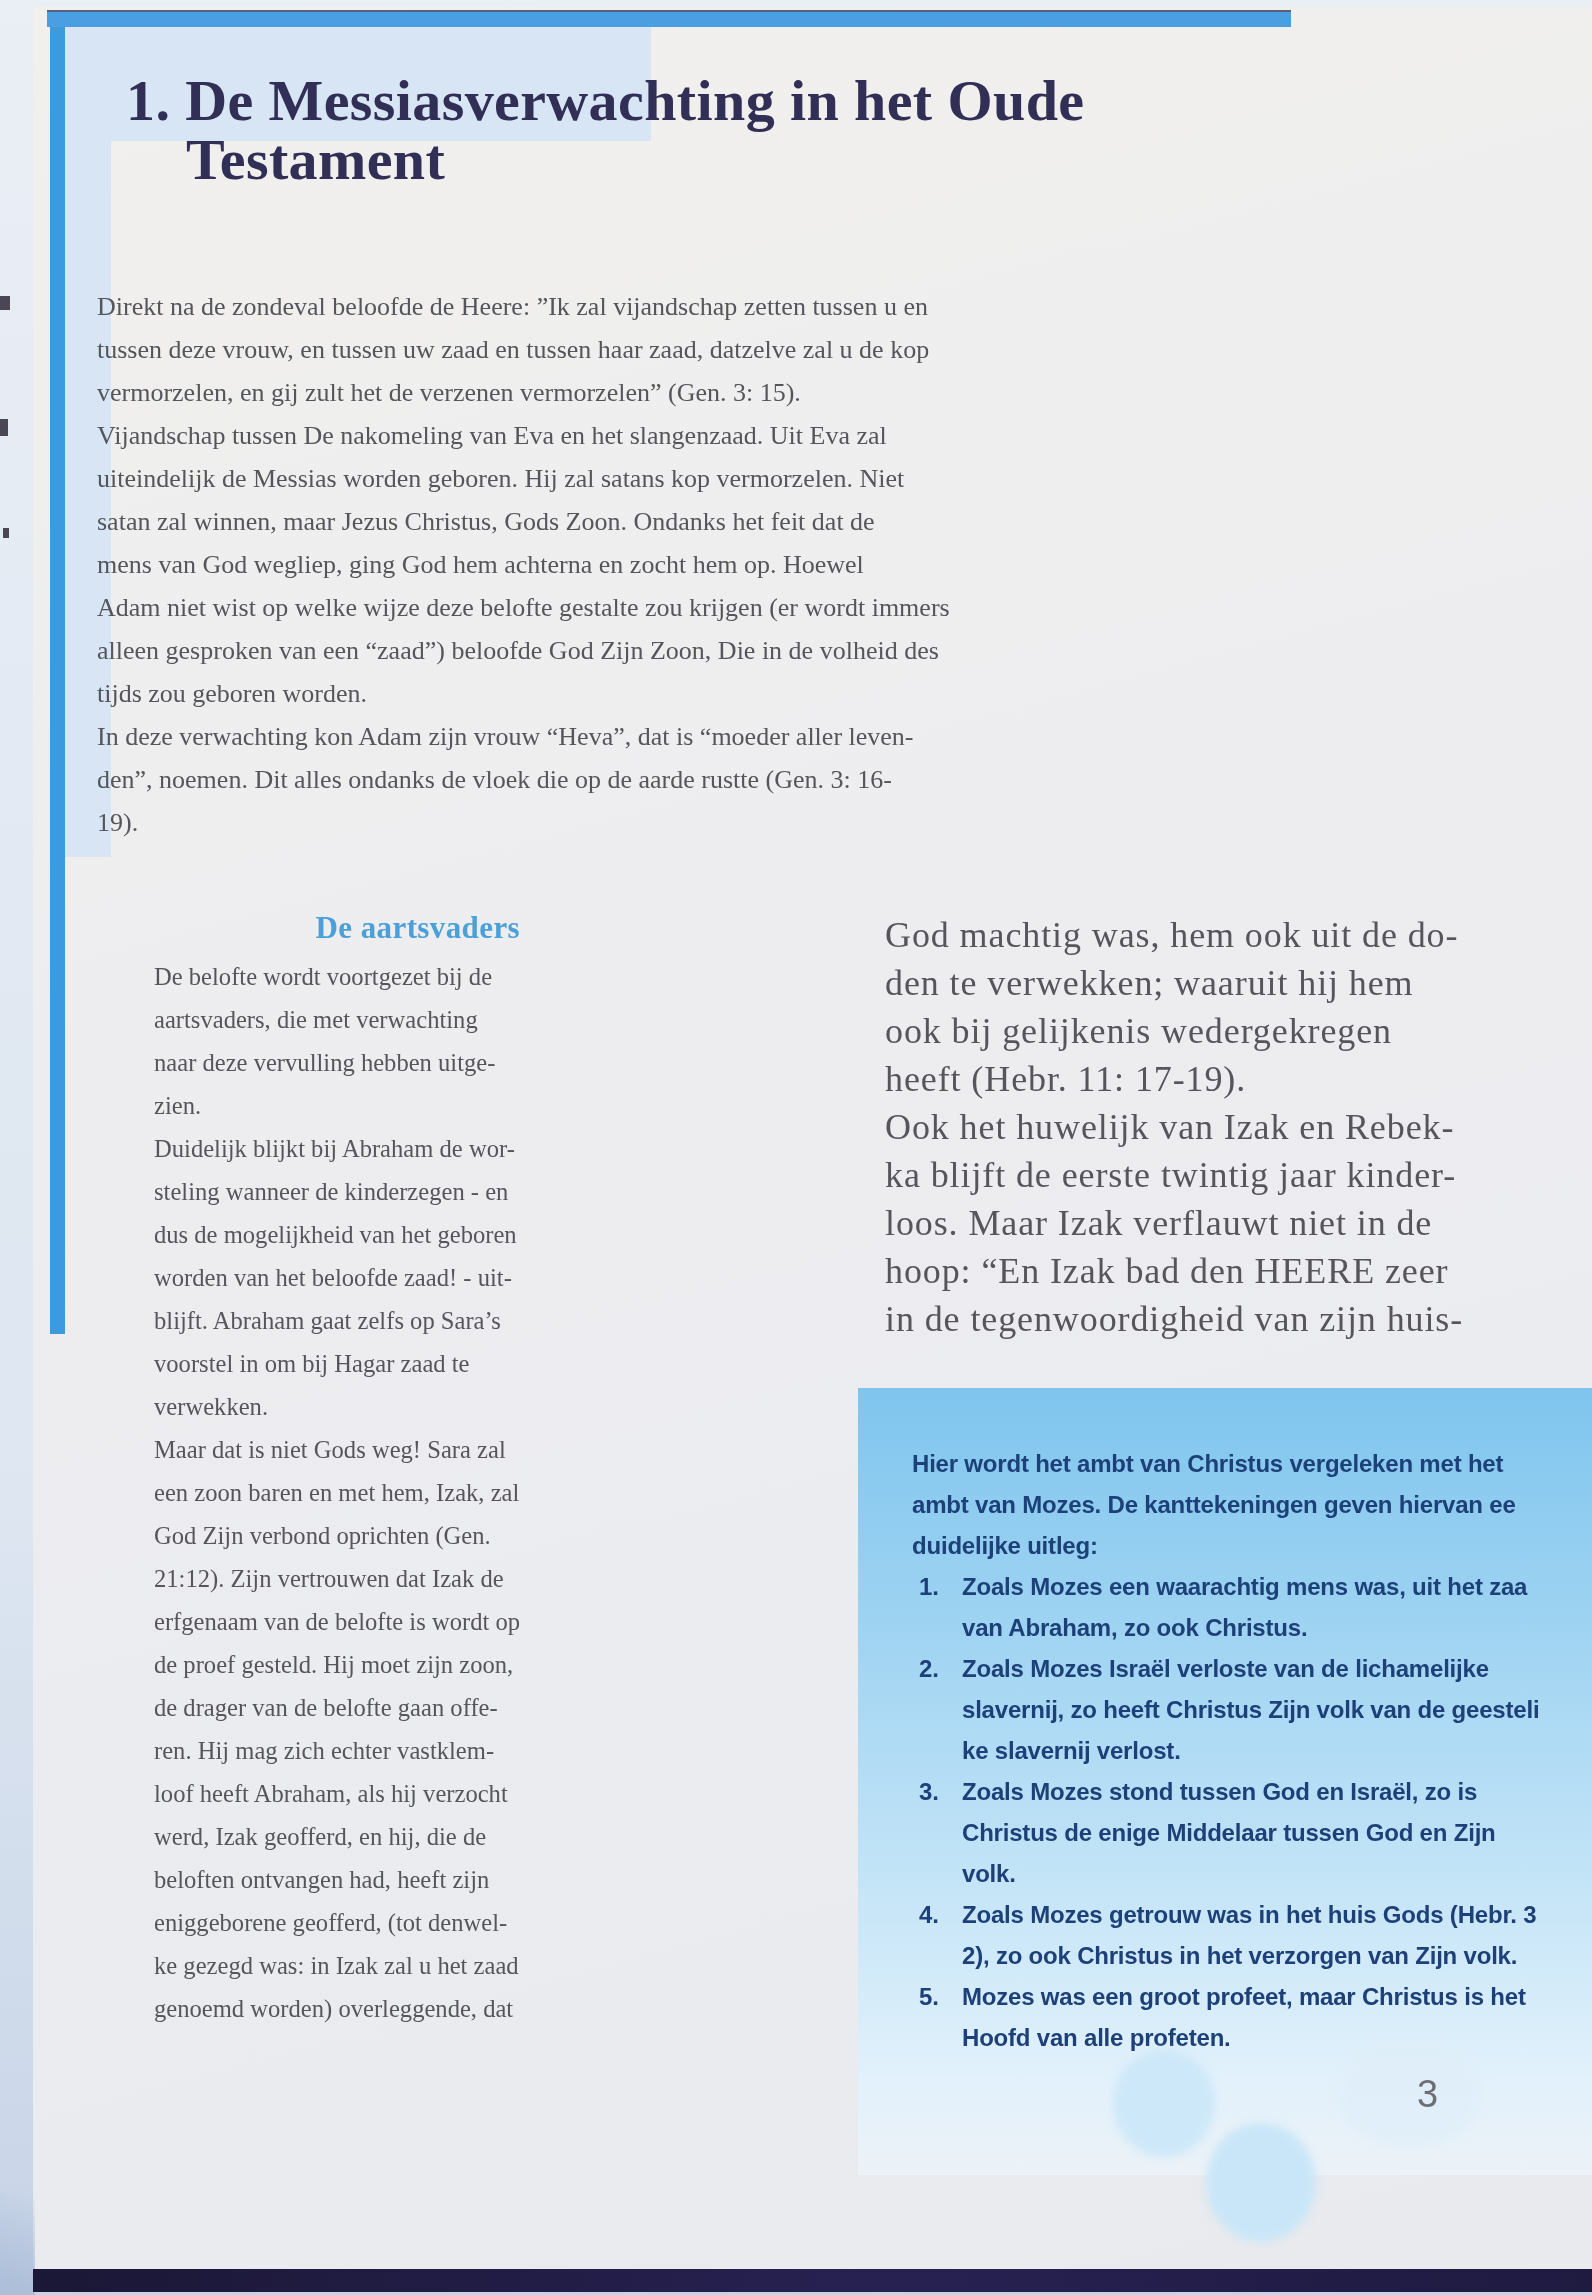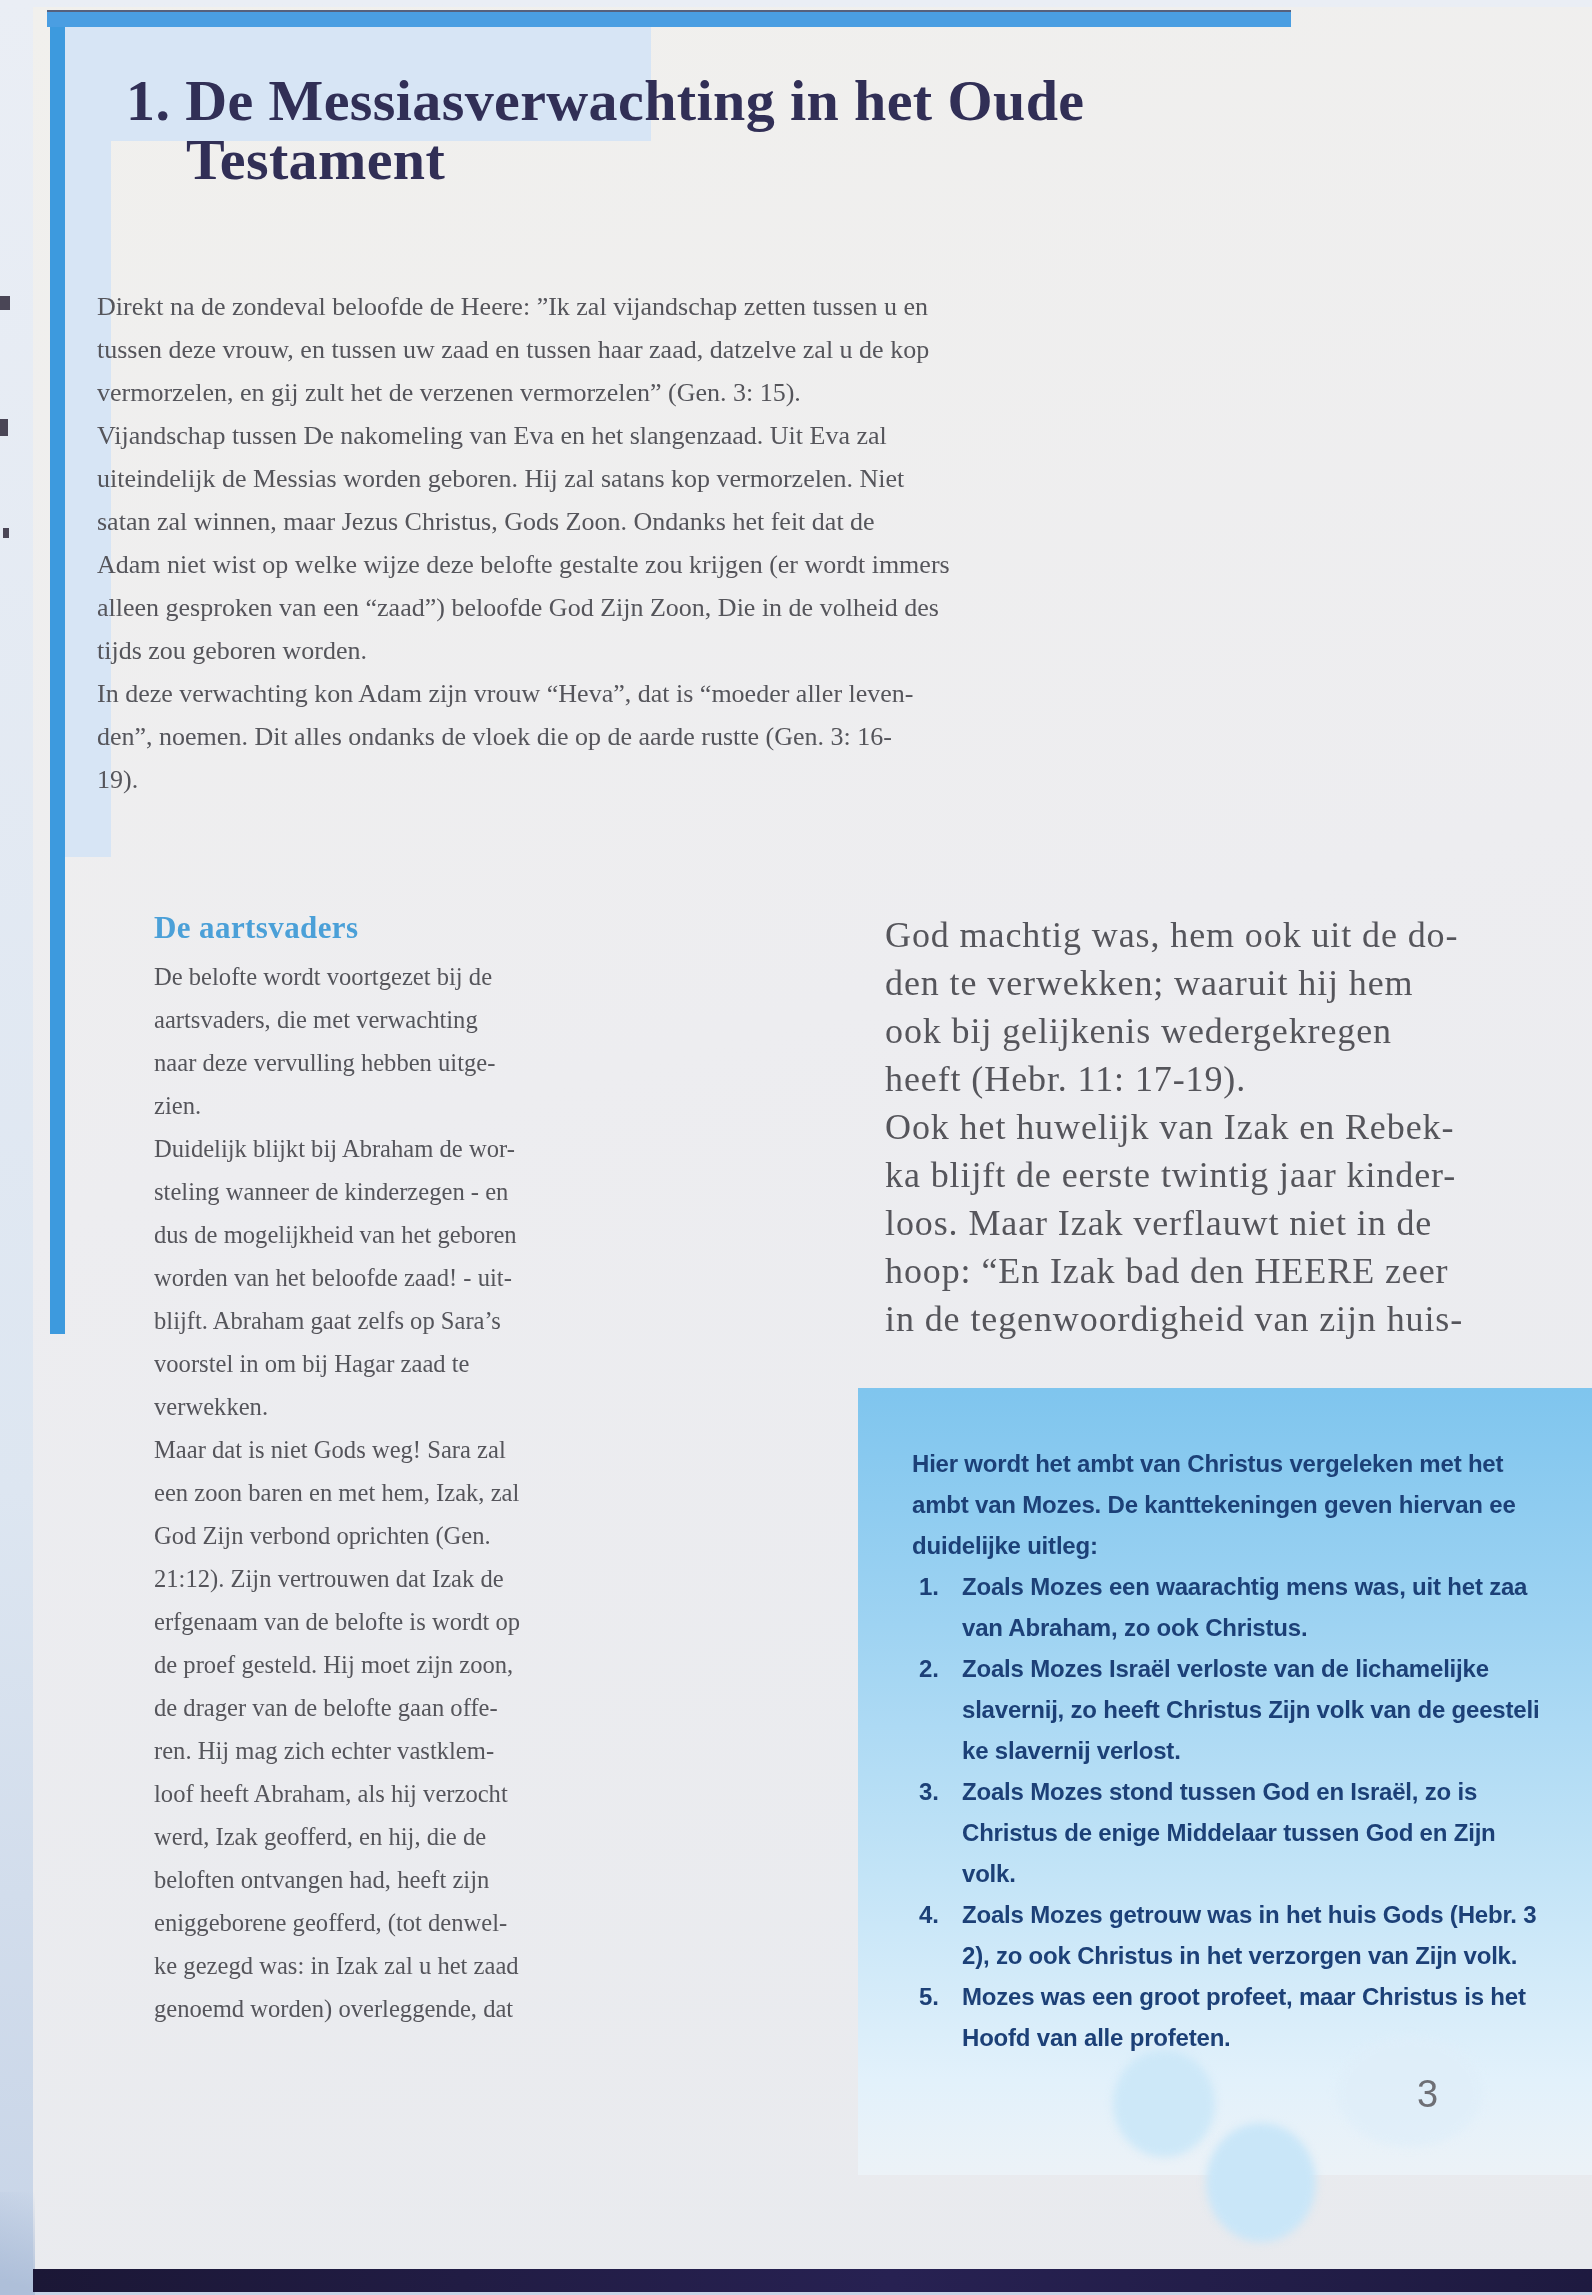--- a/index.html
+++ b/index.html
@@ -15,21 +15,21 @@
   .pale-top{position:absolute;left:54px;top:27px;width:597px;height:114px;background:#d7e5f5;}
   .pale-left{position:absolute;left:54px;top:27px;width:57px;height:830px;background:#d7e5f5;}
   .vline{position:absolute;left:50px;top:27px;width:14.7px;height:1307px;background:#3d9ade;}
   .title{position:absolute;left:110px;top:55px;margin:16px;
     font-size:58px;line-height:59px;font-weight:bold;color:#312f56;letter-spacing:0.4px;}
   .title .t2{display:block;padding-left:60px;}
   .lines div{white-space:nowrap;}
   .intro{position:absolute;left:97px;top:285px;font-size:26px;line-height:43px;color:#55555b;}
   .colL{position:absolute;left:154px;top:908px;}
   .colhead{font-size:31px;font-weight:bold;color:#4ba0d8;line-height:40px;
-    margin-bottom:7px;letter-spacing:0.4px;}
+    margin-bottom:7px;letter-spacing:0.4px;text-align:right;}
   .colL .lines{font-size:24.6px;line-height:43px;color:#55555b;}
   .colR{position:absolute;left:850px;top:911px;font-size:36px;line-height:48px;
     color:#55555b;letter-spacing:0.9px;margin-left:35px;}
   .box{position:absolute;left:858px;top:1388px;width:836px;height:787px;box-sizing:border-box;
     padding:55px 0 0 54px;
     background:linear-gradient(180deg,#7fc5ee 0%,#9ed3f2 30%,#c3e4f7 62%,#e2f1fb 88%,#ecf2f7 100%);
     font-family:"Liberation Sans",sans-serif;font-weight:bold;color:#1c4077;}
   .box .lines{font-size:24px;line-height:41px;letter-spacing:-0.2px;}
   .box-list{margin-left:7px;}
   .box-row{display:flex;}
@@ -70,20 +70,21 @@
     <span class="t2">Testament</span>
   </h1>
 
   <div class="intro lines">
       <div>Direkt na de zondeval beloofde de Heere: ”Ik zal vijandschap zetten tussen u en</div>
       <div>tussen deze vrouw, en tussen uw zaad en tussen haar zaad, datzelve zal u de kop</div>
       <div>vermorzelen, en gij zult het de verzenen vermorzelen” (Gen. 3: 15).</div>
       <div>Vijandschap tussen De nakomeling van Eva en het slangenzaad. Uit Eva zal</div>
       <div>uiteindelijk de Messias worden geboren. Hij zal satans kop vermorzelen. Niet</div>
       <div>satan zal winnen, maar Jezus Christus, Gods Zoon. Ondanks het feit dat de</div>
+      <div>mens van God wegliep, ging God hem achterna en zocht hem op. Hoewel</div>
       <div>Adam niet wist op welke wijze deze belofte gestalte zou krijgen (er wordt immers</div>
       <div>alleen gesproken van een “zaad”) beloofde God Zijn Zoon, Die in de volheid des</div>
       <div>tijds zou geboren worden.</div>
       <div>In deze verwachting kon Adam zijn vrouw “Heva”, dat is “moeder aller leven-</div>
       <div>den”, noemen. Dit alles ondanks de vloek die op de aarde rustte (Gen. 3: 16-</div>
       <div>19).</div>
     </div>
 
   <div class="colL">
     <div class="colhead">De aartsvaders</div>

